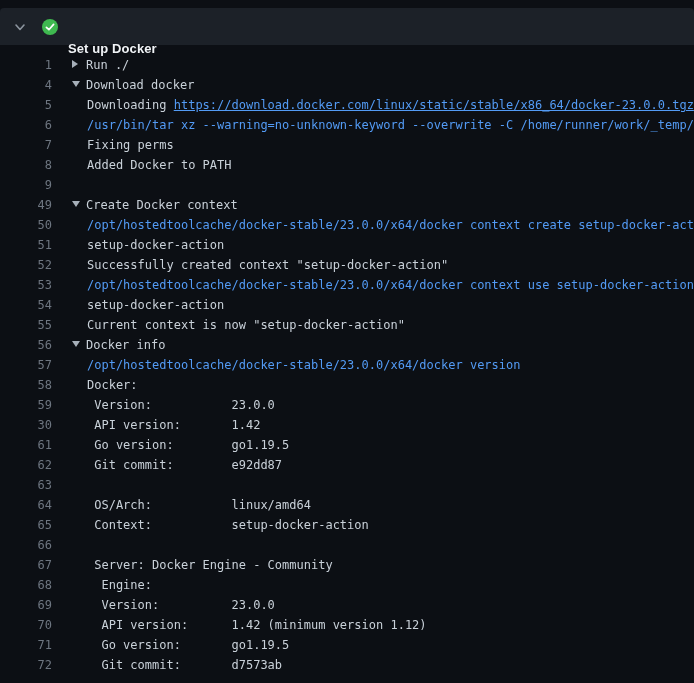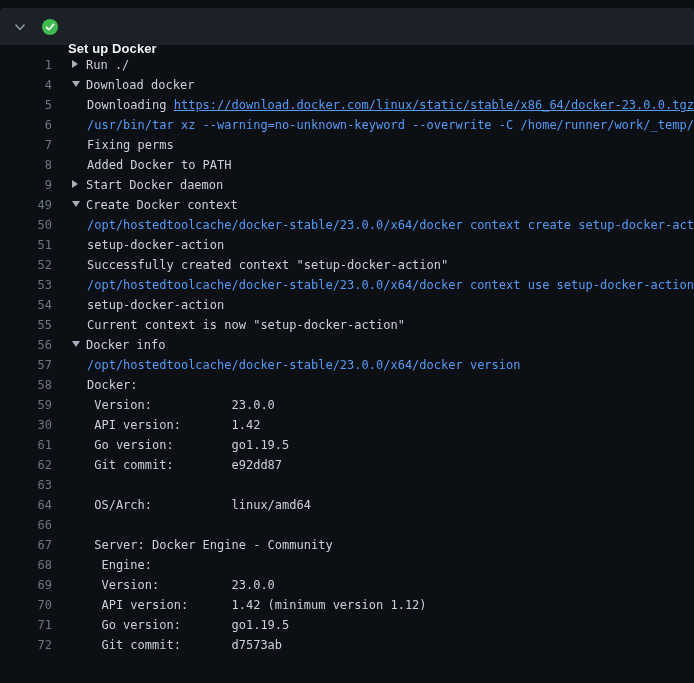--- a/index.html
+++ b/index.html
@@ -95,37 +95,38 @@
 </div>
 
 <div class="log">
   <div>
       <div class="row group"><span class="num">1</span><span class="content"><span class="arrow right"></span><span class="seg plain">Run ./</span></span></div>
       <div class="row group"><span class="num">4</span><span class="content"><span class="arrow down"></span><span class="seg plain">Download docker</span></span></div>
       <div class="row"><span class="num">5</span><span class="content plainline"><span class="seg plain">Downloading </span><span class="seg link">https://download.docker.com/linux/static/stable/x86_64/docker-23.0.0.tgz</span></span></div>
       <div class="row"><span class="num">6</span><span class="content plainline"><span class="seg command">/usr/bin/tar xz --warning=no-unknown-keyword --overwrite -C /home/runner/work/_temp/8c93</span></span></div>
       <div class="row"><span class="num">7</span><span class="content plainline"><span class="seg plain">Fixing perms</span></span></div>
       <div class="row"><span class="num">8</span><span class="content plainline"><span class="seg plain">Added Docker to PATH</span></span></div>
-      <div class="row group"><span class="num">9</span><span class="content"><span class="arrow right"></span><span class="seg plain">Start Docker daemon</span></span></div>
+      <div class="row group"><span class="num">9</span></div>
       <div class="row group"><span class="num">49</span><span class="content"><span class="arrow down"></span><span class="seg plain">Create Docker context</span></span></div>
       <div class="row"><span class="num">50</span><span class="content plainline"><span class="seg command">/opt/hostedtoolcache/docker-stable/23.0.0/x64/docker context create setup-docker-action</span></span></div>
       <div class="row"><span class="num">51</span><span class="content plainline"><span class="seg plain">setup-docker-action</span></span></div>
       <div class="row"><span class="num">52</span><span class="content plainline"><span class="seg plain">Successfully created context "setup-docker-action"</span></span></div>
       <div class="row"><span class="num">53</span><span class="content plainline"><span class="seg command">/opt/hostedtoolcache/docker-stable/23.0.0/x64/docker context use setup-docker-action</span></span></div>
       <div class="row"><span class="num">54</span><span class="content plainline"><span class="seg plain">setup-docker-action</span></span></div>
       <div class="row"><span class="num">55</span><span class="content plainline"><span class="seg plain">Current context is now "setup-docker-action"</span></span></div>
       <div class="row group"><span class="num">56</span><span class="content"><span class="arrow down"></span><span class="seg plain">Docker info</span></span></div>
       <div class="row"><span class="num">57</span><span class="content plainline"><span class="seg command">/opt/hostedtoolcache/docker-stable/23.0.0/x64/docker version</span></span></div>
       <div class="row"><span class="num">58</span><span class="content plainline"><span class="seg plain">Docker:</span></span></div>
       <div class="row"><span class="num">59</span><span class="content plainline"><span class="seg plain"> Version:           23.0.0</span></span></div>
       <div class="row"><span class="num">30</span><span class="content plainline"><span class="seg plain"> API version:       1.42</span></span></div>
       <div class="row"><span class="num">61</span><span class="content plainline"><span class="seg plain"> Go version:        go1.19.5</span></span></div>
       <div class="row"><span class="num">62</span><span class="content plainline"><span class="seg plain"> Git commit:        e92dd87</span></span></div>
       <div class="row"><span class="num">63</span></div>
       <div class="row"><span class="num">64</span><span class="content plainline"><span class="seg plain"> OS/Arch:           linux/amd64</span></span></div>
+      <div class="row"><span class="num">65</span><span class="content plainline"><span class="seg plain"> Context:           setup-docker-action</span></span></div>
       <div class="row"><span class="num">66</span><span class="content plainline"><span class="seg plain"></span></span></div>
       <div class="row"><span class="num">67</span><span class="content plainline"><span class="seg plain"> Server: Docker Engine - Community</span></span></div>
       <div class="row"><span class="num">68</span><span class="content plainline"><span class="seg plain">  Engine:</span></span></div>
       <div class="row"><span class="num">69</span><span class="content plainline"><span class="seg plain">  Version:          23.0.0</span></span></div>
       <div class="row"><span class="num">70</span><span class="content plainline"><span class="seg plain">  API version:      1.42 (minimum version 1.12)</span></span></div>
       <div class="row"><span class="num">71</span><span class="content plainline"><span class="seg plain">  Go version:       go1.19.5</span></span></div>
       <div class="row"><span class="num">72</span><span class="content plainline"><span class="seg plain">  Git commit:       d7573ab</span></span></div>
     </div>
 </div>
 

